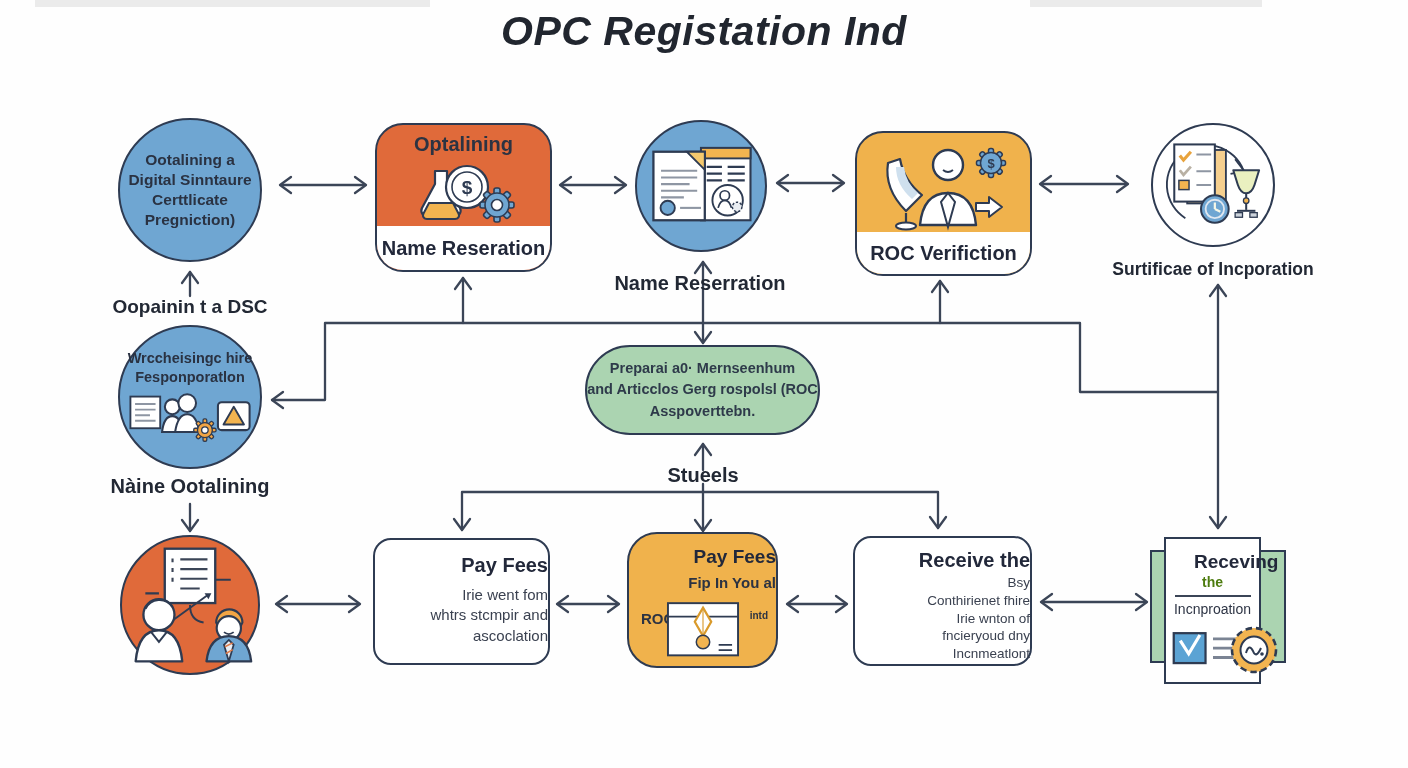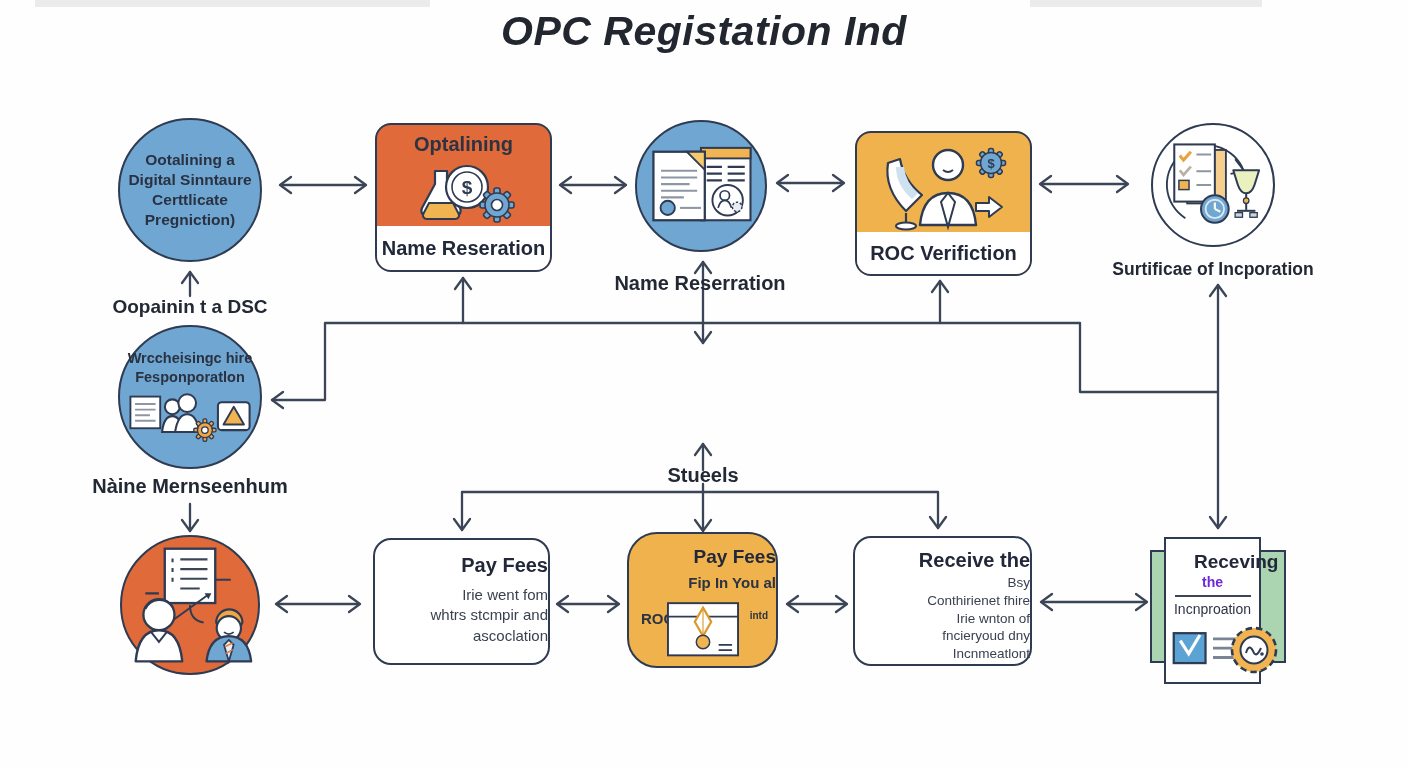--- a/index.html
+++ b/index.html
@@ -9,35 +9,35 @@
          font-size:41px;font-weight:800;color:#21262f;letter-spacing:.5px;font-style:italic;}
   .top-bar{position:absolute;top:0;height:7px;background:#ebebeb;}
   .connectors{position:absolute;left:0;top:0;pointer-events:none;}
   .circle{position:absolute;border-radius:50%;border:2.2px solid #2e3b52;box-sizing:border-box;
           display:flex;flex-direction:column;align-items:center;justify-content:center;text-align:center;}
   .blue{background:#6fa6d2;}
   .orangebg{background:#e06a3a;}
   .whitebg{background:#ffffff;}
   .circle-text{white-space:pre-line;font-size:15.5px;font-weight:600;line-height:1.3;color:#2a3242;}
   .flabel{position:absolute;text-align:center;font-weight:700;color:#222834;white-space:pre-line;}
-  .rbox{position:absolute;border:2.6px solid #2e3b52;border-radius:16px;box-sizing:border-box;overflow:hidden;}
+  .rbox{position:absolute;border:2.6px solid #2e3b52;border-radius:28px;box-sizing:border-box;overflow:hidden;}
   .rbox-header{position:absolute;top:8px;left:0;width:100%;text-align:center;font-size:20px;font-weight:700;color:#2c3342;}
   .rbox-footer{position:absolute;bottom:0;left:0;width:100%;background:#ffffff;display:flex;
                align-items:center;justify-content:center;font-size:20px;font-weight:700;color:#22283a;}
   .wbox{position:absolute;border:2.6px solid #2e3b52;border-radius:18px;background:#ffffff;
         box-sizing:border-box;text-align:right;}
   .wbox-title{margin-top:14px;font-size:20px;font-weight:700;color:#22283a;}
   .wbox-body{margin-top:8px;font-size:15px;font-weight:500;color:#3a4150;line-height:1.35;white-space:pre-line;}
   .pill{position:absolute;border:2.4px solid #2e3b52;border-radius:46px;background:#abd4b1;
         box-sizing:border-box;display:flex;align-items:center;justify-content:center;text-align:center;}
   .pill-text{white-space:pre-line;font-size:14.5px;font-weight:600;color:#2e3a4a;line-height:1.45;}
   .abs{position:absolute;}
   .doc-card{position:absolute;background:#ffffff;border:2.4px solid #2e3b52;box-sizing:border-box;text-align:center;}
   .doc-l1{margin-top:12px;font-size:19px;font-weight:800;color:#22283a;margin-left:28px;}
-  .doc-l2{margin-top:1px;font-size:14px;font-weight:700;color:#6d28d9;}
+  .doc-l2{margin-top:1px;font-size:14px;font-weight:700;color:#4d7c0f;}
   .doc-rule{width:76px;height:0;border-top:2px solid #3b4557;margin:5px auto 4px auto;}
   .doc-l3{font-size:14px;font-weight:500;color:#2e3545;}
   .green-sq{position:absolute;background:#abd4b1;border:2.2px solid #2e3b52;box-sizing:border-box;}
 </style>
 </head>
 <body>
 
 <div class="canvas">
 
   <div class="top-bar" style="left:35px;width:395px"></div>
@@ -227,21 +227,21 @@
           <rect x="-2" y="-12" width="4" height="24" rx="1.5" transform="rotate(90)"></rect>
           <rect x="-2" y="-12" width="4" height="24" rx="1.5" transform="rotate(135)"></rect>
           <circle r="8"></circle>
           <circle r="3.5" fill="#fff"></circle>
         </g>
       </g>
       <rect x="96" y="12" width="34" height="30" rx="4" fill="#fff" stroke="#2e3b52" stroke-width="2.2"></rect>
       <path d="M113 17 l11 19 h-22 z" fill="#f2b450" stroke="#2e3b52" stroke-width="2" stroke-linejoin="round"></path>
     </svg>
   </div>
-  <div class="flabel" style="left:80px;top:475px;width:220px;font-size:20px">Nàine Mernseenhum</div>
+  <div class="flabel" style="left:80px;top:475px;width:220px;font-size:20px">Nàine Ootalining</div>
 
   <div class="circle orangebg" style="left:120px;top:535px;width:140px;height:140px">
     <svg width="136" height="132" viewBox="0 0 140 136">
       <rect x="44" y="10" width="52" height="56" fill="#fff" stroke="#2e3b52" stroke-width="2.4"></rect>
       <g stroke="#3b4557" stroke-width="2.2">
         <path d="M52 20 v4 M52 30 v4 M52 40 v4 M60 21 h28 M60 31 h28 M60 41 h28 M60 51 h20"></path>
       </g>
       <path d="M96 42 h16 M24 56 h14" stroke="#2e3b52" stroke-width="2.2"></path>
       <path d="M52 84 L88 58" stroke="#2e3b52" stroke-width="2"></path>
       <path d="M85 56 l7 0 -3 6 z" fill="#2e3b52"></path>
@@ -252,20 +252,25 @@
       <path d="M30 96 l8 10 8 -10" fill="none" stroke="#2e3b52" stroke-width="2"></path>
       <path d="M97 86 a13.5 13.5 0 0 1 27 0 l-2 4 h-23 z" fill="#f2a544" stroke="#2e3b52" stroke-width="2.2"></path>
       <circle cx="110" cy="92" r="12.5" fill="#fff" stroke="#2e3b52" stroke-width="2.2"></circle>
       <path d="M105 96 q5 4 10 0" fill="none" stroke="#2e3b52" stroke-width="1.8"></path>
       <path d="M87 126 q3 -26 23 -26 q20 0 23 26 z" fill="#6fa6d2" stroke="#2e3b52" stroke-width="2.4" stroke-linejoin="round"></path>
       <path d="M110 104 l5 5 -5 17 -5 -17 z" fill="#e8eef5" stroke="#2e3b52" stroke-width="1.8"></path>
       <path d="M106 111 l8 -4 M107 118 l7 -4" stroke="#e07b4a" stroke-width="1.6"></path>
     </svg>
   </div>
 
+  <div class="pill" style="left:585px;top:345px;width:235px;height:90px">
+    <div class="pill-text">Preparai a0· Mernseenhum
+and Articclos Gerg rospolsl (ROC
+Asspoverttebn.</div>
+  </div>
   <div class="flabel" style="left:633px;top:464px;width:140px;font-size:20px">Stueels</div>
 
   <div class="wbox" style="left:373px;top:538px;width:177px;height:127px">
     <div class="wbox-title">Pay Fees</div>
     <div class="wbox-body">Irie went fom
 whtrs stcmpir and
 ascoclation</div>
   </div>
 
   <div class="wbox" style="left:627px;top:532px;width:151px;height:136px;border-radius:30px;background:#f0b24c">

